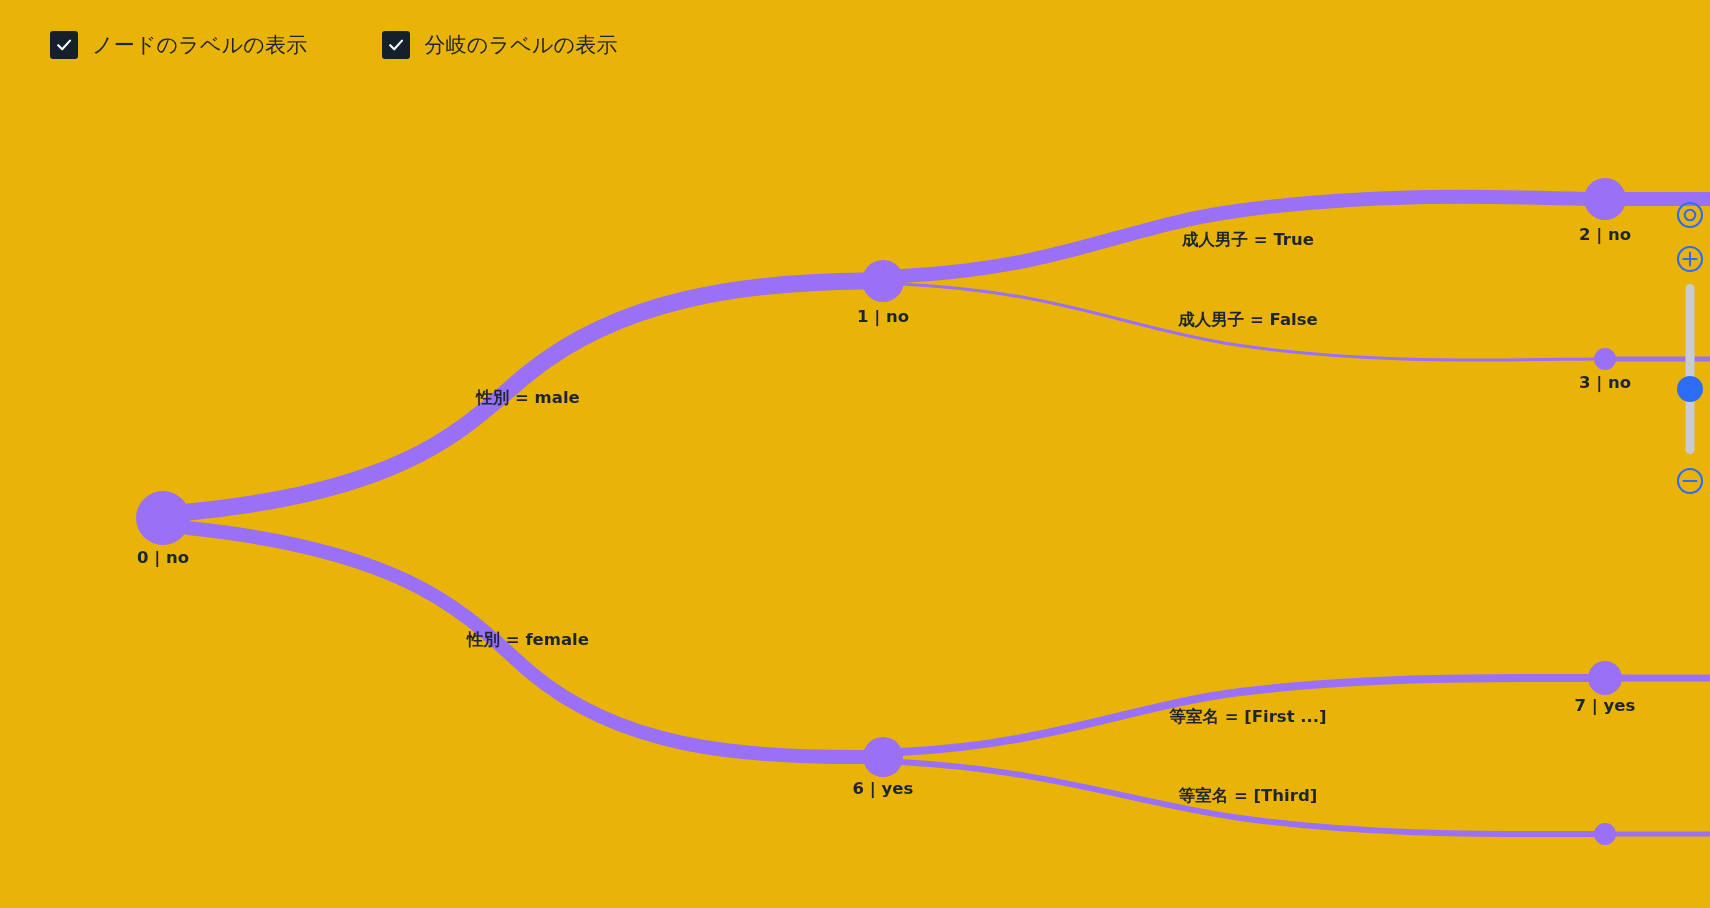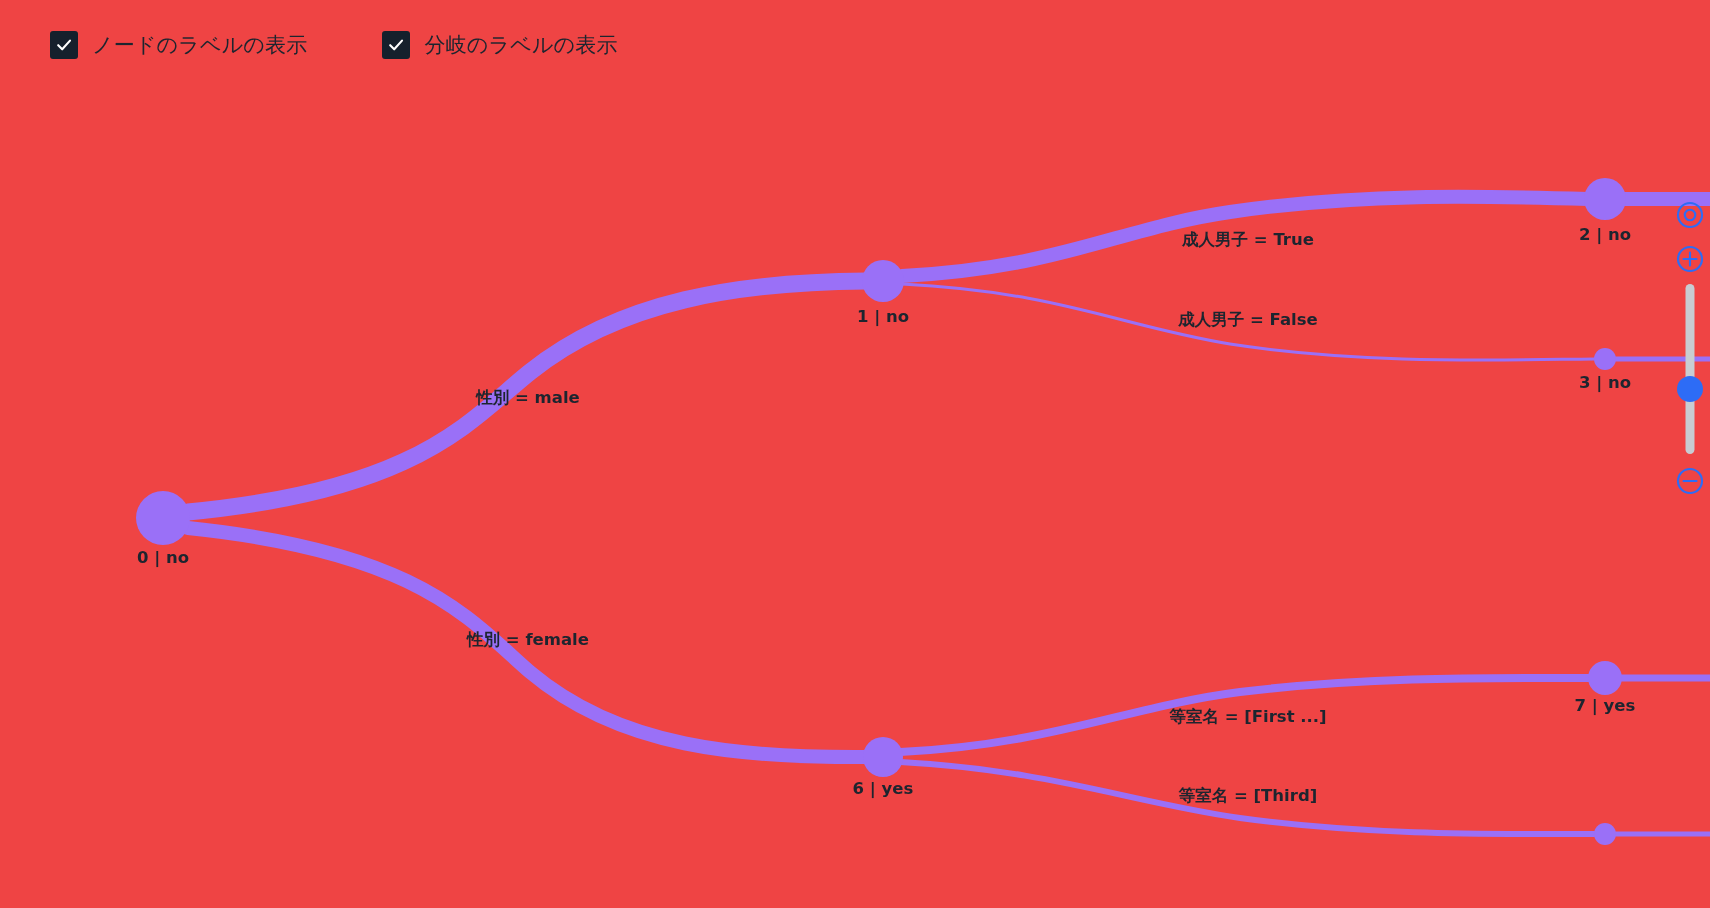--- a/index.html
+++ b/index.html
@@ -10,21 +10,21 @@
     width: 1710px;
     height: 908px;
     overflow: hidden;
     font-family: "Liberation Sans", "DejaVu Sans", sans-serif;
   }
 
   #app {
     position: relative;
     width: 1710px;
     height: 908px;
-    background: #ef4444;
+    background: #eab308;
   }
 
   
   .toolbar {
     position: absolute;
     top: 0;
     left: 0;
     width: 1710px;
     height: 90px;
     display: flex;

